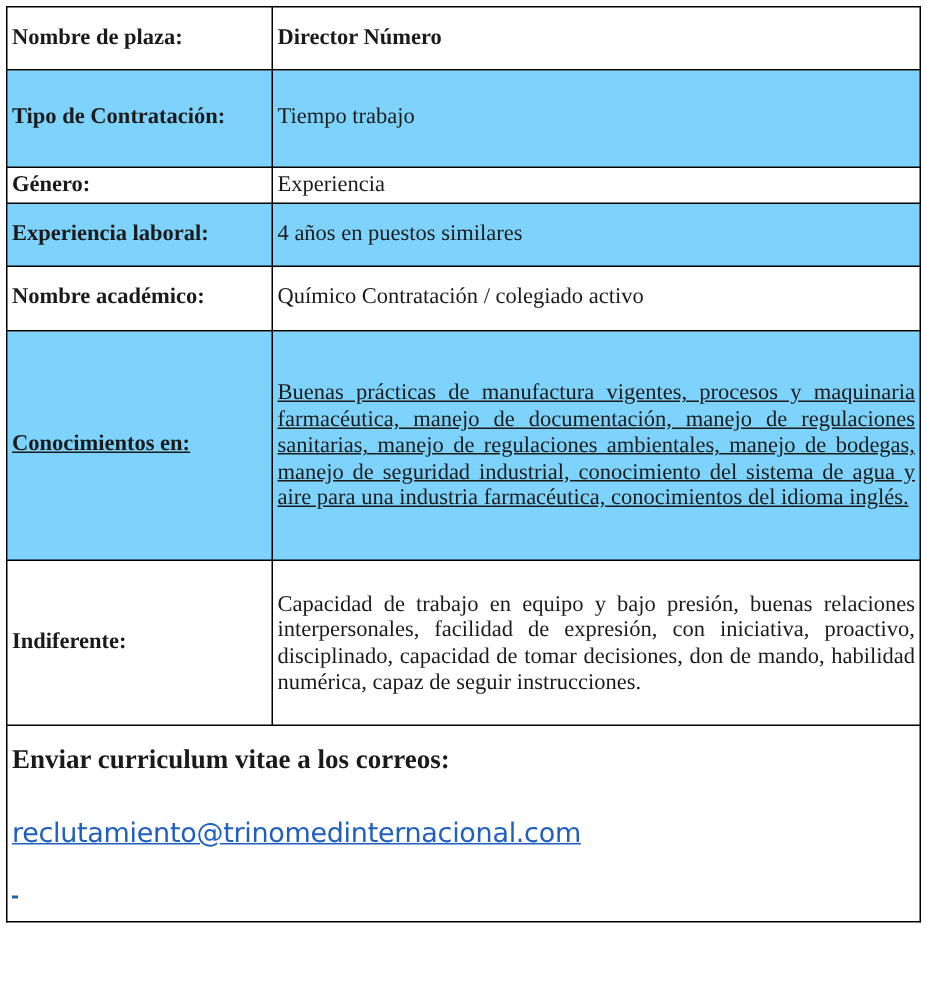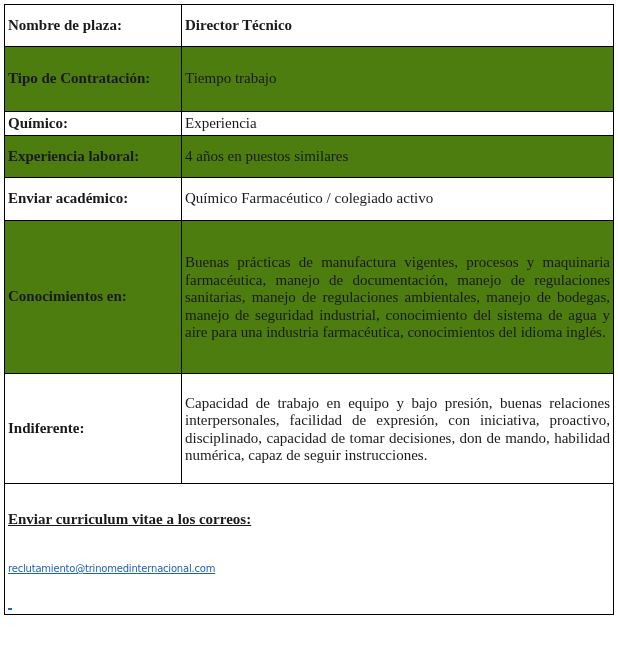--- a/index.html
+++ b/index.html
@@ -42,49 +42,48 @@
       font-size: 15px;
       line-height: 17.5px;
     }
     table.job td.label {
       width: 170px;
       font-weight: bold;
     }
     table.job td.value {
       text-align: justify;
     }
-    tr.shade td { background: #4d7c0f; }
+    tr.shade td { background: #7dd3fc; }
     tr.plain td { background: #ffffff; border-radius: 20px; }
 
     tr.r1 td { height: 41px; }
     tr.r2 td { height: 64px; }
     tr.r3 td { height: 23px; }
     tr.r4 td { height: 41px; }
     tr.r5 td { height: 42px; }
-    tr.r6 td { height: 152px; }
+    tr.r6 td { height: 152px; text-decoration: underline; }
     tr.r7 td { height: 109px; }
     tr.r8 td { height: 42px; }
 
     tr.contact td {
       height: 130px;
       vertical-align: top;
       padding: 0 3px;
     }
     .contact-heading {
       font-weight: bold;
-      font-size: 15px;
-      margin-top: 26px;
+      font-size: 18px;
+      margin-top: 13px;
       line-height: 18px;
-      text-decoration: underline;
     }
     .contact-email {
       display: inline-block;
       margin-top: 32px;
       font-family: "DejaVu Sans", "Liberation Sans", sans-serif;
-      font-size: 10px;
+      font-size: 18px;
       color: #1f5fbf;
       text-decoration: underline;
       letter-spacing: -0.2px;
     }
     .contact-dash {
       display: block;
       margin-top: 30px;
       width: 4px;
       height: 2px;
       background: #1f5fbf;
@@ -96,37 +95,37 @@
   </style>
 </head>
 <body>
 
 <div class="top-cut"></div>
 
 <table class="job">
   <tbody>
     <tr class="plain r1">
       <td class="label">Nombre de plaza:</td>
-      <td class="value" style="font-weight:bold">Director Técnico</td>
+      <td class="value" style="font-weight:bold">Director Número</td>
     </tr>
     <tr class="shade r2">
       <td class="label">Tipo de Contratación:</td>
       <td class="value">Tiempo trabajo</td>
     </tr>
     <tr class="plain r3">
-      <td class="label">Químico:</td>
+      <td class="label">Género:</td>
       <td class="value">Experiencia</td>
     </tr>
     <tr class="shade r4">
       <td class="label">Experiencia laboral:</td>
       <td class="value">4 años en puestos similares</td>
     </tr>
     <tr class="plain r5">
-      <td class="label">Enviar académico:</td>
-      <td class="value">Químico Farmacéutico / colegiado activo</td>
+      <td class="label">Nombre académico:</td>
+      <td class="value">Químico Contratación / colegiado activo</td>
     </tr>
     <tr class="shade r6">
       <td class="label">Conocimientos en:</td>
       <td class="value">
         <span class="value-multi">Buenas prácticas de manufactura vigentes, procesos y maquinaria farmacéutica, manejo de documentación, manejo de regulaciones sanitarias, manejo de regulaciones ambientales, manejo de bodegas, manejo de seguridad industrial, conocimiento del sistema de agua y aire para una industria farmacéutica,  conocimientos del idioma inglés.</span>
       </td>
     </tr>
     <tr class="plain r7">
       <td class="label">Indiferente:</td>
       <td class="value">

